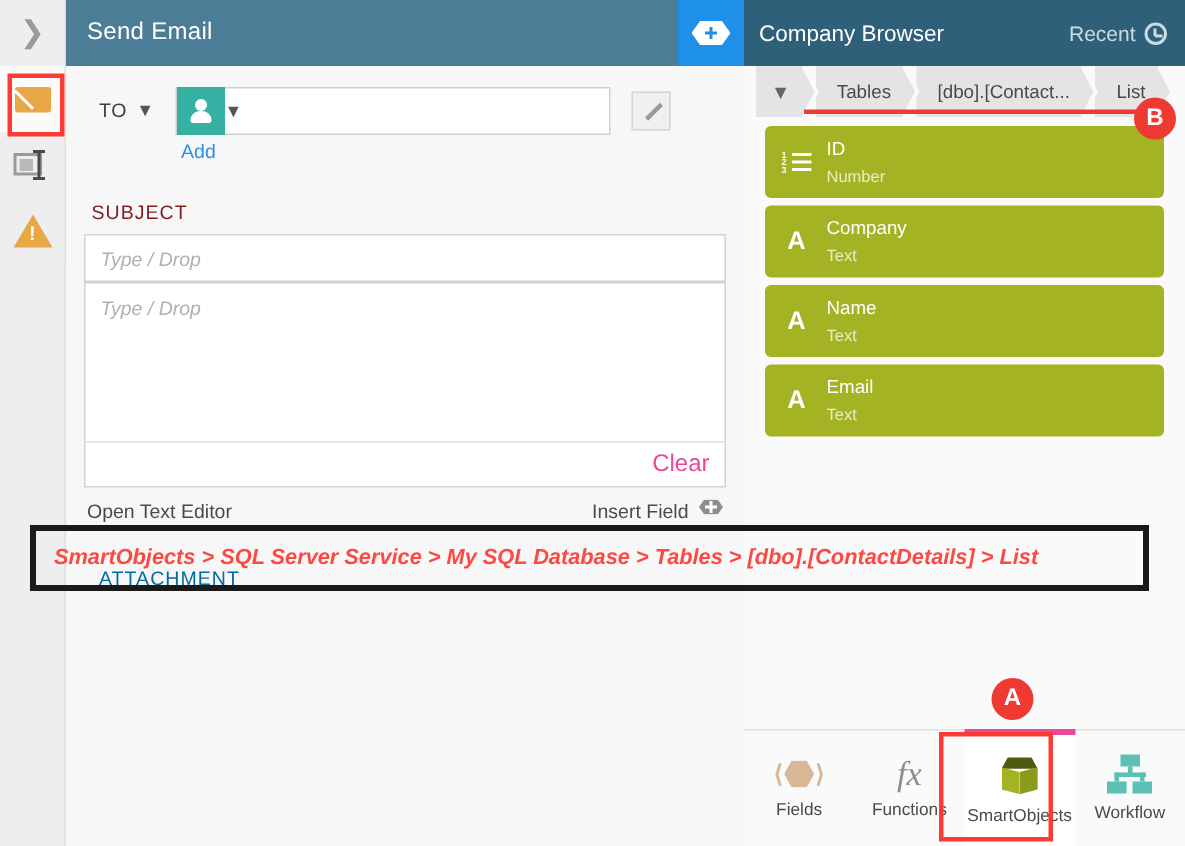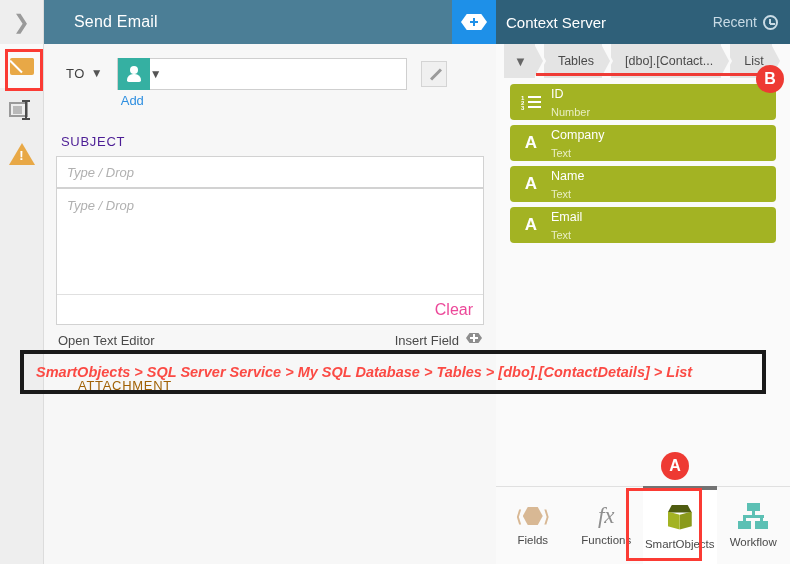--- a/index.html
+++ b/index.html
@@ -54,21 +54,21 @@
     content: "!"; position: absolute; left: -3px; top: 6px; width: 6px;
     font-size: 13px; font-weight: bold; color: #fff; text-align: center; line-height: 1;
   }
 
   
   .main { position: absolute; left: 44px; top: 0; width: 452px; height: 564px; background: #f7f7f7; }
   .main-head {
     height: 44px; background: #4b7e96; display: flex; align-items: center;
     position: relative;
   }
-  .main-title { color: #fff; font-size: 16px; padding-left: 30px; letter-spacing: .2px; }
+  .main-title { color: #fff; font-size: 16px; padding-left: 14px; letter-spacing: .2px; }
   .add-btn {
     position: absolute; right: 0; top: 0; width: 44px; height: 44px; background: #1e90e8;
     display: flex; align-items: center; justify-content: center;
   }
   .hexplus { position: relative; width: 26px; height: 16px; }
   .hexplus .hx {
     position: absolute; inset: 0; background: #fff;
     clip-path: polygon(22% 0, 78% 0, 100% 50%, 78% 100%, 22% 100%, 0 50%);
   }
   .hexplus .pl, .hexplus .pv {
@@ -95,21 +95,21 @@
     margin: 3px 0 0 14px; position: relative;
   }
   .pencil {
     position: absolute; left: 6px; top: 6px; width: 13px; height: 13px;
   }
   .pencil:before {
     content:""; position:absolute; left:1px; top:5px; width:14px; height:3px;
     background:#9a9a9a; transform: rotate(-45deg);
   }
 
-  .fld-lbl { font-size: 13px; color: #4c1d95; letter-spacing: .7px; margin: 26px 0 7px 5px; }
+  .fld-lbl { font-size: 13px; color: #7f1d1d; letter-spacing: .7px; margin: 26px 0 7px 5px; }
   .inp {
     border: 1px solid #d2d2d2; background: #fff; height: 32px;
     display: flex; align-items: center; padding-left: 10px;
     font-style: italic; font-size: 13px; color: #b0b0b0;
   }
   .body-box {
     border: 1px solid #d2d2d2; background: #fff; height: 137px;
     position: relative; display: flex; flex-direction: column;
   }
   .body-ph { padding: 9px 0 0 10px; font-style: italic; font-size: 13px; color: #b0b0b0; flex: 1; }
@@ -117,21 +117,21 @@
     border-top: 1px solid #e0e0e0; height: 30px; display: flex;
     align-items: center; justify-content: flex-end; padding-right: 10px;
   }
   .clear { font-size: 16px; color: #ec4899; }
   .under-bar { display: flex; justify-content: space-between; align-items: center; margin-top: 8px; padding: 0 2px; font-size: 13px; color: #4a4a4a; }
   .insert-wrap { display: flex; align-items: flex-start; gap: 7px; }
   .hexsm { width: 16px; height: 10px; background: #8d8d8d;
            clip-path: polygon(22% 0, 78% 0, 100% 50%, 78% 100%, 22% 100%, 0 50%); position: relative; }
   .hexsm:before { content:""; position:absolute; left:4px; top:4px; width:8px; height:2px; background:#fff; }
   .hexsm:after { content:""; position:absolute; left:7px; top:1px; width:2px; height:8px; background:#fff; }
-  .attach { font-size: 13px; color: #a16207; letter-spacing: .7px; margin: 30px 0 0 22px; }
+  .attach { font-size: 13px; color: #0369a1; letter-spacing: .7px; margin: 30px 0 0 10px; }
 
   
   .right { position: absolute; left: 496px; top: 0; width: 294px; height: 564px; background: #fafafa; }
   .right-head {
     height: 44px; background: #2f6079; display: flex; align-items: center;
     justify-content: space-between; padding: 0 12px 0 10px;
   }
   .right-title { color: #fff; font-size: 15px; }
   .recent-wrap { display: flex; align-items: flex-end; gap: 6px; }
   .recent { color: #c9dbe5; font-size: 14px; }
@@ -164,40 +164,40 @@
   .badge {
     position: absolute; border-radius: 50%; background: #ee3a33; color: #fff;
     font-weight: bold; display: flex; align-items: center; justify-content: center;
     font-size: 16px; z-index: 9;
   }
   .badge-b { right: 6px; top: 65px; width: 28px; height: 28px; }
   .badge-a { left: 661px; top: 452px; width: 28px; height: 28px; }
 
   .fields { padding: 6px 14px 0 14px; }
   .fitem {
-    background: #a3b323; border-radius: 4px; height: 36px; margin-bottom: 5px;
+    background: #a3b323; border-radius: 4px; height: 48px; margin-bottom: 5px;
     display: flex; align-items: center; padding-left: 10px; color: #fff;
   }
   .fico { width: 22px; display: flex; align-items: center; justify-content: center; }
   .fico .letter { font-size: 17px; font-weight: bold; color: #fff; }
   .numlist { position: relative; width: 20px; height: 15px; }
   .numlist .nrow { position: absolute; right: 0; width: 13px; height: 2px; background: #fff; }
   .numlist .nrow.r1 { top: 1px; } .numlist .nrow.r2 { top: 6px; } .numlist .nrow.r3 { top: 11px; }
   .numlist .ndig { position: absolute; left: 0; font-size: 6px; line-height: 1; color: #fff; font-weight: bold; }
   .ftxt { padding-left: 9px; line-height: 1.15; }
   .fname { font-size: 12.5px; }
   .ftype { font-size: 11px; color: #e8eec2; }
 
   
   .tabs {
     position: absolute; left: 0; bottom: 0; width: 294px; height: 78px;
     background: #fafafa; border-top: 1px solid #e0e0e0; display: flex;
   }
   .tab { flex: 1; display: flex; flex-direction: column; align-items: center; justify-content: center; gap: 7px; position: relative; }
-  .tab.sel { background: #fff; border-top: 4px solid #737373; margin-top: -1px; }
+  .tab.sel { background: #fff; border-top: 4px solid #ec4899; margin-top: -1px; }
   .tab-lbl { font-size: 11.5px; color: #4a4a4a; }
   .tab-hl { position: absolute; left: 130px; bottom: 3px; width: 76px; height: 73px; border: 3px solid #fb3b34; z-index: 7; }
 
   .ico-fields { position: relative; width: 34px; height: 22px; display:flex; align-items:center; justify-content:center; }
   .ico-fields .hxc { width: 20px; height: 18px; background: #d8b894;
       clip-path: polygon(25% 0, 75% 0, 100% 50%, 75% 100%, 25% 100%, 0 50%); }
   .ico-fields .br { position: absolute; font-size: 16px; color: #d8b894; font-weight: bold; }
   .ico-fields .brl { left: 0; } .ico-fields .brr { right: 0; }
   .ico-fx { font-family: "Liberation Serif", serif; font-style: italic; font-size: 23px; color: #8e8e8e; line-height: 22px; }
   .ico-cube { position: relative; width: 30px; height: 26px; }
@@ -301,21 +301,21 @@
         </span>
       </div>
 
       <div class="attach">ATTACHMENT</div>
     </div>
   </div>
 
   <div class="right">
     <div class="right-head">
       <span class="blue-edge"></span>
-      <span class="right-title">Context Server</span>
+      <span class="right-title">Company Browser</span>
       <span class="recent-wrap">
         <span class="recent">Recent</span>
         <span class="clock"></span>
       </span>
     </div>
 
     <div class="crumbs">
       <div class="crumb first">
         <span class="crumb-chev">▼</span>
       </div>

